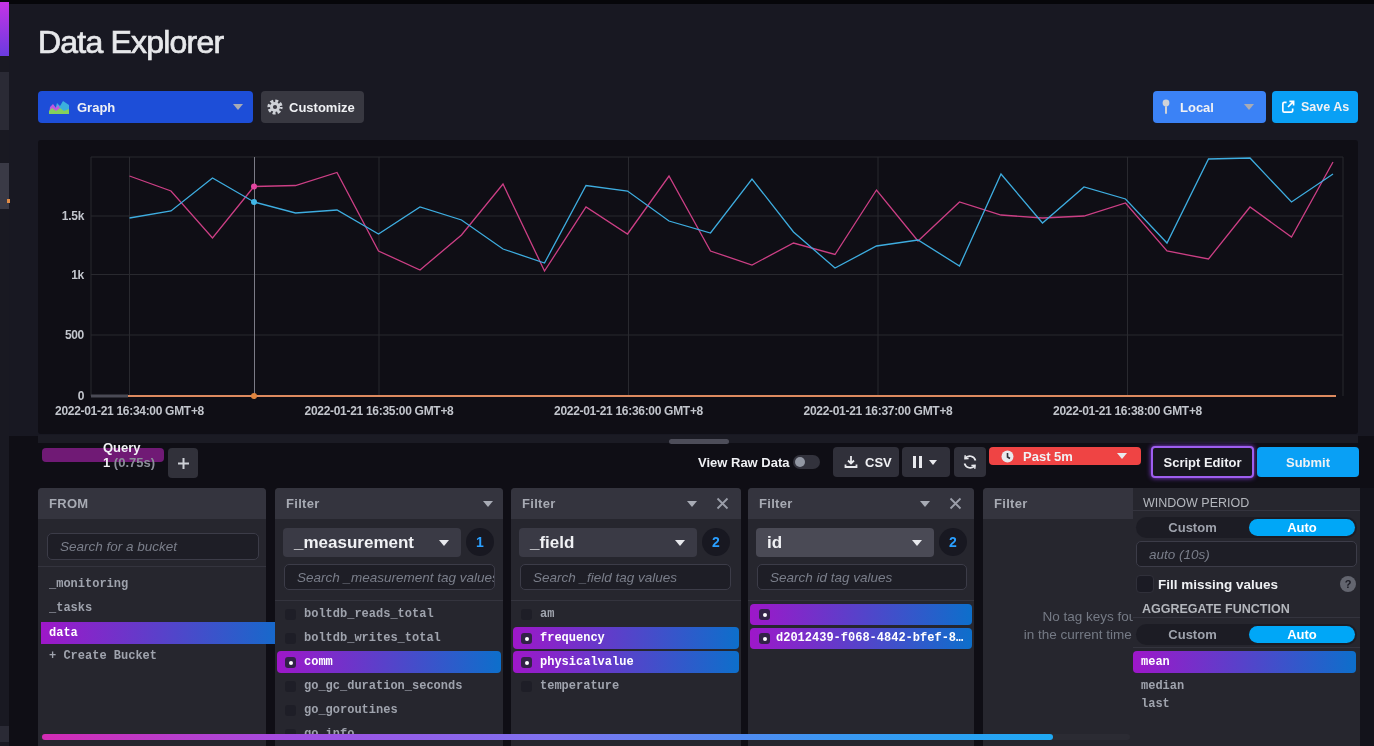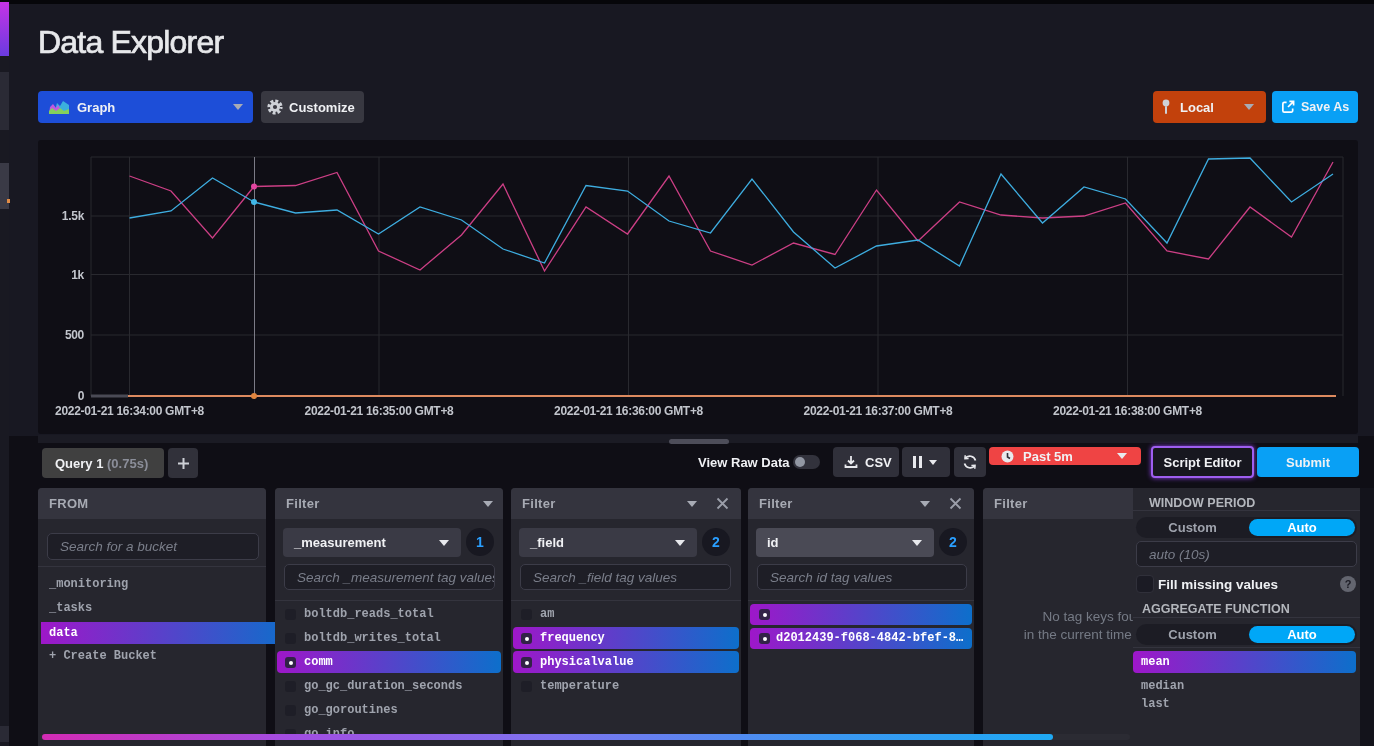--- a/index.html
+++ b/index.html
@@ -12,21 +12,21 @@
   .card-h { position:absolute; left:0; top:0; right:0; height:31px; background:#34343e; border-radius:4px 4px 0 0; display:flex; align-items:center; }
   .card-h .t { margin-left:11px; font-size:13px; font-weight:bold; color:#a7aab3; letter-spacing:.3px; }
   .inp { position:absolute; background:#1e1e26; border:1px solid #3c3c48; border-radius:5px; display:flex; align-items:center; overflow:hidden; }
   .inp span { margin-left:12px; font-style:italic; font-size:13.5px; color:#7a7e8a; white-space:nowrap; }
   .mono { font-family:"Liberation Mono",monospace; font-weight:bold; font-size:12px; color:#9fa3ad; white-space:nowrap; }
   .grad { background:linear-gradient(90deg,#9e17c9,#0d6fcb); }
   .cb { position:absolute; width:11px; height:11px; background:#1e1e27; border-radius:3px; }
   .cbsel { position:absolute; width:11px; height:11px; background:#322347; border-radius:3px; }
   .cbsel:after { content:""; position:absolute; left:3.5px; top:3.5px; width:4px; height:4px; border-radius:2px; background:#fff; }
   .ddown { position:absolute; background:#3a3a45; border-radius:4px; display:flex; align-items:center; }
-  .ddown .t { margin-left:11px; font-size:13px; font-weight:bold; color:#f0f1f4; }
+  .ddown .t { margin-left:11px; font-size:17px; font-weight:bold; color:#f0f1f4; }
   .badge { position:absolute; width:28px; height:28px; border-radius:50%; background:#181821; color:#2a9fff; font-size:14px; font-weight:bold; display:flex; align-items:center; justify-content:center; }
   .item { position:absolute; height:24px; display:flex; align-items:center; }
 </style>
 </head>
 <body>
 
   <div class="abs" style="left:0;top:0;width:1374px;height:4px;background:#06060a;"></div>
 
   <div class="abs" style="left:0;top:436px;width:1374px;height:310px;background:#0f0e15;"></div>
 
@@ -49,21 +49,21 @@
     <div class="caret" style="position:absolute;right:10px;"></div>
   </div>
   <div class="btn" style="left:261px;top:91px;width:103px;height:32px;background:#383841;">
     <svg style="margin-left:6px;" width="16" height="16" viewBox="0 0 16 16">
       <circle cx="8" cy="8" r="5" fill="#cfd2d8"></circle>
       <circle cx="8" cy="8" r="6" fill="none" stroke="#cfd2d8" stroke-width="3.2" stroke-dasharray="2.9 1.9" stroke-dashoffset="1"></circle>
       <circle cx="8" cy="8" r="2.1" fill="#383841"></circle>
     </svg>
     <span style="margin-left:6px;">Customize</span>
   </div>
-  <div class="btn" style="left:1153px;top:91px;width:113px;height:32px;background:#c2410c;">
+  <div class="btn" style="left:1153px;top:91px;width:113px;height:32px;background:#3b82f6;">
     <svg style="margin-left:8px;" width="10" height="16" viewBox="0 0 10 16">
       <circle cx="5" cy="4" r="3.4" fill="#cfd2d8"></circle>
       <rect x="4" y="7" width="2" height="8" rx="1" fill="#cfd2d8"></rect>
     </svg>
     <span style="margin-left:9px;">Local</span>
     <div class="caret" style="position:absolute;right:12px;"></div>
   </div>
   <div class="btn" style="left:1272px;top:91px;width:86px;height:32px;background:#09a0f5;justify-content:flex-start;font-size:12.5px;">
     <svg style="margin-left:9px;" width="14" height="14" viewBox="0 0 15 15">
       <path d="M6 2.5 H3.5 A1.5 1.5 0 0 0 2 4 V11.5 A1.5 1.5 0 0 0 3.5 13 H11 A1.5 1.5 0 0 0 12.5 11.5 V9" fill="none" stroke="#fff" stroke-width="1.8"></path>
@@ -109,21 +109,21 @@
         <text x="590.5" y="275" text-anchor="middle">2022-01-21 16:36:00 GMT+8</text>
         <text x="840" y="275" text-anchor="middle">2022-01-21 16:37:00 GMT+8</text>
         <text x="1089.5" y="275" text-anchor="middle">2022-01-21 16:38:00 GMT+8</text>
       </g>
     </svg>
   </div>
 
   <div class="abs" style="left:38px;top:435px;width:1320px;height:8px;background:#1b1b24;"></div>
   <div class="abs" style="left:669px;top:439px;width:60px;height:5px;border-radius:2.5px;background:#4d4d59;"></div>
 
-  <div class="btn" style="left:42px;top:448px;width:122px;height:30px;background:#404040;">
+  <div class="btn" style="left:42px;top:448px;width:122px;height:14px;background:#701a75;padding-left:48px;">
     <span style="margin-left:13px;">Query 1&nbsp;<span style="color:#8b8e99;">(0.75s)</span></span>
   </div>
   <div class="btn" style="left:168px;top:448px;width:30px;height:30px;background:#31313a;justify-content:center;">
     <svg width="13" height="13" viewBox="0 0 13 13">
       <path d="M6.5 1 V12 M1 6.5 H12" stroke="#cdd0d6" stroke-width="2"></path>
     </svg>
   </div>
   <div class="abs" style="left:698px;top:455px;font-size:13px;font-weight:bold;color:#f0f1f4;">View Raw Data</div>
   <div class="abs" style="left:793px;top:455px;width:27px;height:14px;border-radius:8px;background:#32323c;">
     <div class="abs" style="left:2px;top:2px;width:10px;height:10px;border-radius:50%;background:#9297a3;"></div>
@@ -260,21 +260,21 @@
   </div>
 
   <div class="card" style="left:983px;width:228px;">
     <div class="card-h">
       <span class="t">Filter</span>
     </div>
     <div class="abs" style="left:0;top:120px;width:228px;text-align:center;font-size:13.5px;color:#757a85;line-height:18px;">No tag keys found<br>in the current time range</div>
   </div>
 
   <div class="abs" style="left:1133px;top:488px;width:227px;height:258px;background:#26262e;">
-    <div class="abs" style="left:16px;top:8px;font-size:12.5px;font-weight:bold;color:#b4b7bd;">WINDOW PERIOD</div>
+    <div class="abs" style="left:10px;top:8px;font-size:12.5px;font-weight:normal;color:#b4b7bd;">WINDOW PERIOD</div>
     <div class="abs" style="left:0;top:22px;width:227px;height:1px;background:#34343e;"></div>
     <div class="abs" style="left:3px;top:29px;width:221px;height:21px;border-radius:11px;background:#1c1c24;">
       <div class="abs" style="left:0;top:0;width:113px;height:21px;text-align:center;line-height:21px;font-size:13px;font-weight:bold;color:#9fa3ad;">Custom</div>
       <div class="abs" style="left:113px;top:2px;width:106px;height:17px;border-radius:9px;background:#00a7f7;text-align:center;line-height:17px;font-size:13px;font-weight:bold;color:#fff;">Auto</div>
     </div>
     <div class="inp" style="left:3px;top:53px;width:221px;height:26px;">
       <span>auto (10s)</span>
     </div>
     <div class="abs" style="left:3px;top:87px;width:18px;height:18px;background:#1b1b24;border:1px solid #30303a;border-radius:4px;"></div>
     <div class="abs" style="left:25px;top:89px;font-size:13.5px;font-weight:bold;color:#eef0f3;">Fill missing values</div>

